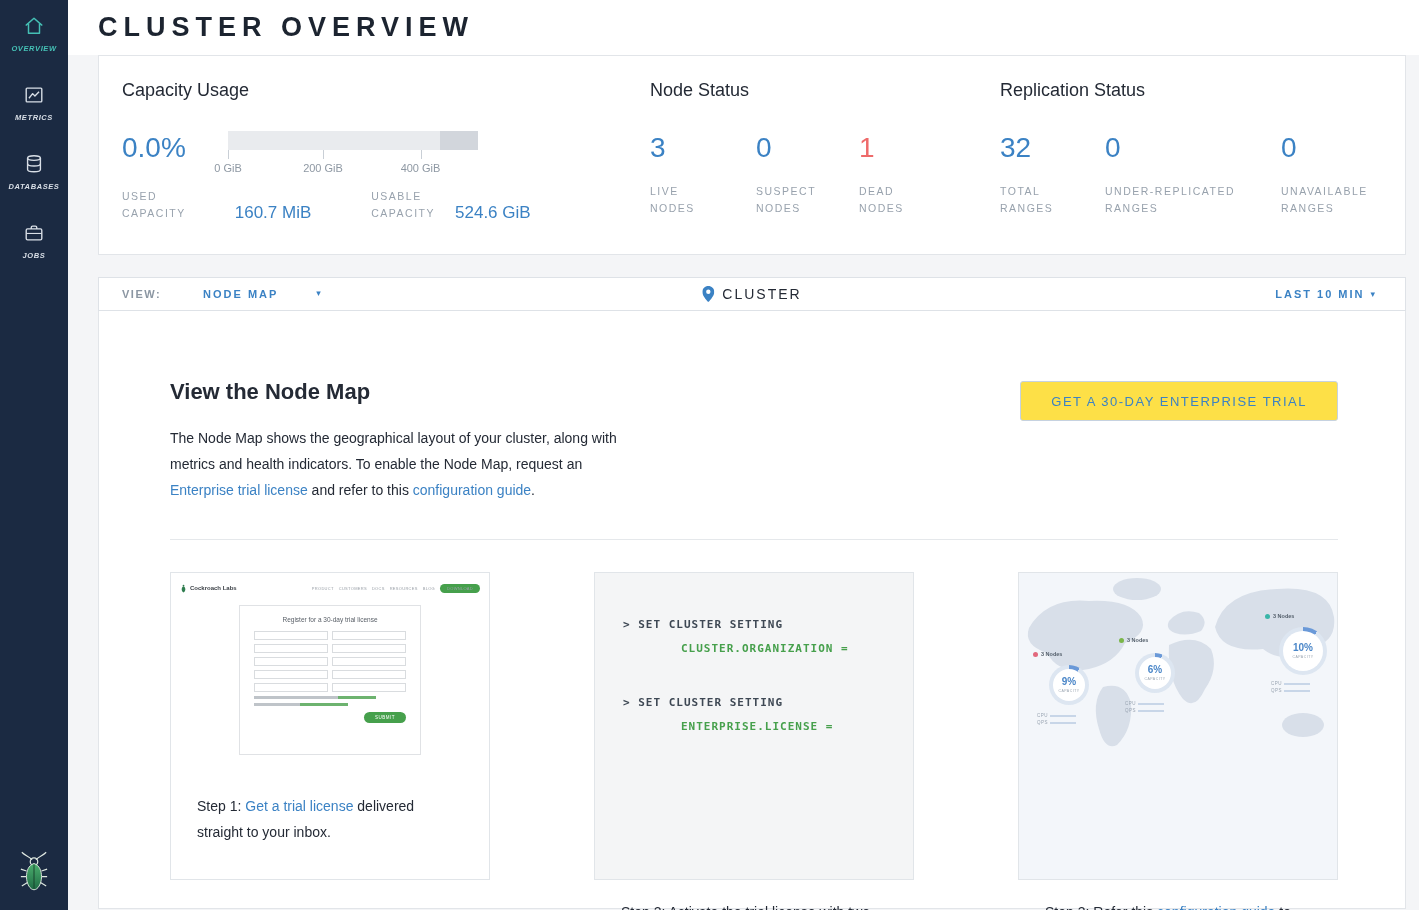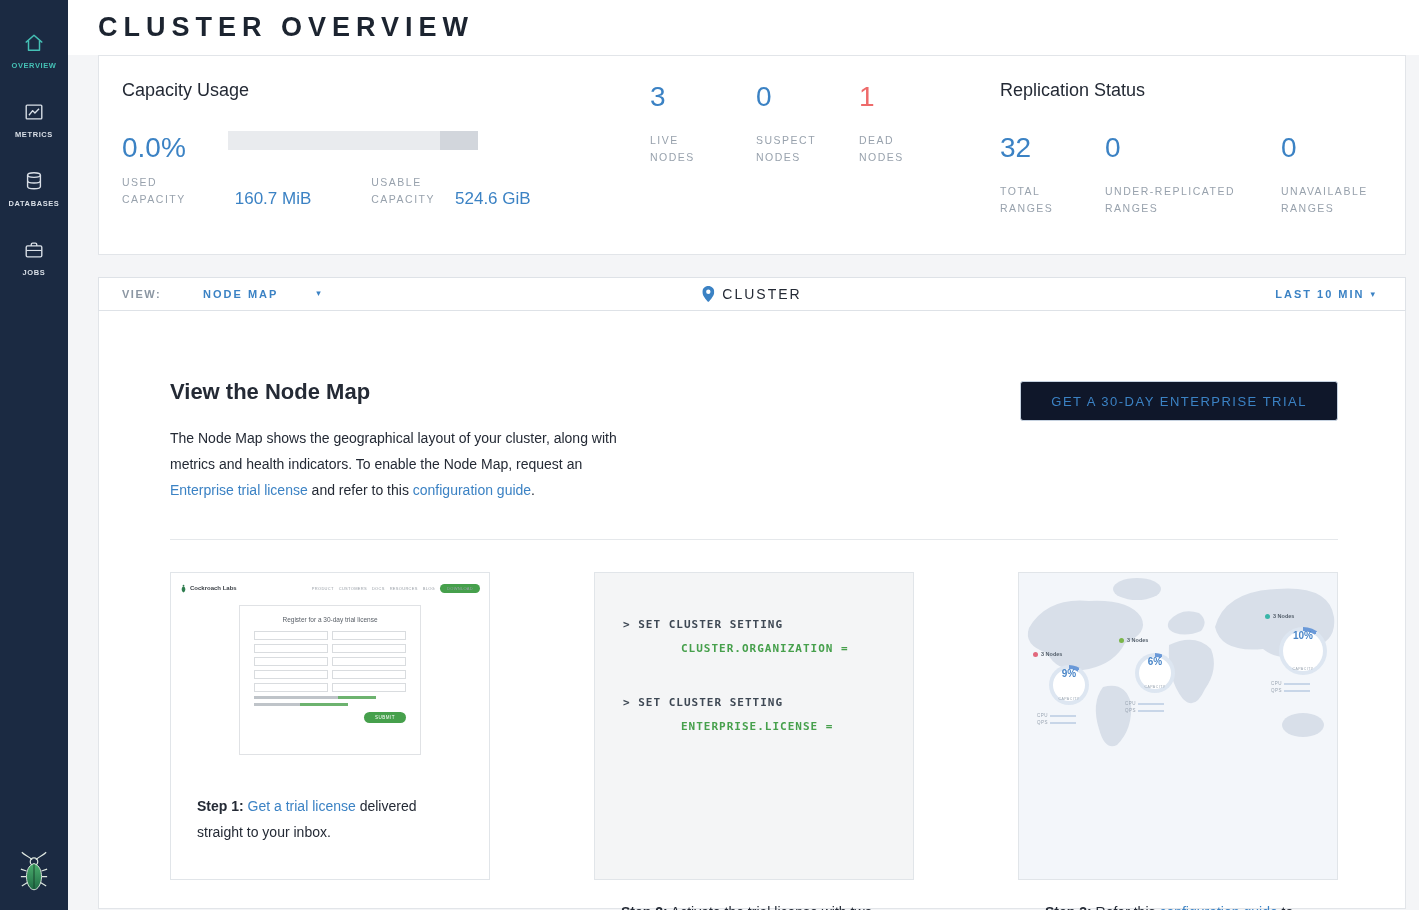--- a/index.html
+++ b/index.html
@@ -10,21 +10,21 @@
     font-family:"Liberation Sans","DejaVu Sans",sans-serif;
     color:#242a35;
   }
   .app { display:flex; width:100%; height:100%; }
 
   
   .sidebar {
     width:68px; flex:none; height:100%;
     background:var(--sidebar-navy,#1b2a42);
     display:flex; flex-direction:column; align-items:center;
-    padding-top:32px; position:relative;
+    padding-top:15px; position:relative;font-style:italic;
   }
   .nav-item {
     display:flex; flex-direction:column; align-items:center;
     width:100%; margin-bottom:31px; color:#d9dfe7; cursor:pointer;
   }
   .nav-item svg { display:block; }
   .nav-label { margin-top:7px; font-size:7.5px; letter-spacing:.6px; font-weight:700; }
   .nav-item.active { color:var(--active-teal,#45c0b5); }
   .sidebar-logo { position:absolute; bottom:14px; left:50%; transform:translateX(-50%); cursor:pointer; }
 
@@ -91,30 +91,30 @@
   .map-card {
     background:#fff; border:1px solid #e2e5e9; border-top:none;
     min-height:585px; padding:68px 67px 28px 71px; margin-bottom:15px;
   }
   .map-head { position:relative; }
   .map-title { font-size:22px; font-weight:600; margin:0; color:#242a35; }
   .map-intro { margin:20px 0 0 0; width:468px; font-size:14px; line-height:26px; color:#242a35; }
   .link { color:var(--accent-blue,#3b82c4); text-decoration:none; cursor:pointer; }
   .trial-btn {
     position:absolute; right:0; top:2px; height:40px; padding:0 30px;
-    background:#0f172a; border:1px solid #c6d2e0; border-radius:3px;
+    background:#fde047; border:1px solid #c6d2e0; border-radius:3px;
     color:var(--accent-blue,#3b82c4); font-size:13px; letter-spacing:1.5px;
     font-family:inherit; cursor:pointer;
   }
   .divider { border:none; border-top:1px solid #e5e8eb; margin:36px 0 0 0; }
   .steps-row { display:flex; justify-content:space-between; margin-top:32px; }
   .step-card { width:320px; height:308px; border:1px solid #e1e5e9; background:#fff; display:flex; flex-direction:column; }
   .step-visual { height:200px; flex:none; overflow:hidden; position:relative; }
   .step-caption { padding:20px 26px 0 26px; font-size:14px; line-height:26px; color:#242a35; }
-  .step-prefix { font-weight:700;text-align:right; }
+  .step-prefix { font-weight:400;text-align:right; }
 
   
   .shot { background:#fff; padding:8px 9px; height:100%; }
   .shot-header { display:flex; align-items:center; height:14px; }
   .shot-logo { display:flex; align-items:center; }
   .shot-logo-text { font-size:6px; font-weight:700; color:#3a3f45; margin-left:3px; }
   .shot-nav { margin-left:auto; display:flex; align-items:center; }
   .shot-nav span { font-size:4px; color:#9aa0a8; letter-spacing:.3px; margin-left:5px; }
   .shot-download {
     background:var(--success-green,#46a04c); color:#fff; font-size:3.5px; letter-spacing:.3px;
@@ -134,21 +134,21 @@
   
   .sql { background:#f4f5f6; height:100%; padding:40px 0 0 28px; font-family:"DejaVu Sans Mono","Liberation Mono",monospace; font-size:11px; letter-spacing:1px; }
   .sql-group { margin-bottom:30px; }
   .sql-cmd { color:#3e4854; font-weight:700; line-height:24px; }
   .sql-setting { color:var(--success-green,#3f9e42); font-weight:700; line-height:24px; margin-left:58px; }
 
   
   .mini-map { background:#f3f6fa; height:100%; }
   .mini-map svg.world { position:absolute; inset:0; }
   .gauge { position:absolute; border-radius:50%; }
-  .gauge-inner { position:absolute; inset:4px; background:#fff; border-radius:50%; display:flex; flex-direction:column; align-items:center; justify-content:space-between; }
+  .gauge-inner { position:absolute; inset:4px; background:#fff; border-radius:50%; display:flex; flex-direction:column; align-items:center; justify-content:center; }
   .gauge-pct { font-size:10px; font-weight:700; color:#4a86c8; line-height:1; }
   .gauge-cap { font-size:3.5px; color:#9aa5b1; letter-spacing:.5px; margin-top:2px; }
   .map-marker { position:absolute; display:flex; align-items:center; font-size:5.5px; color:#55606c; font-weight:700; }
   .map-marker i { display:inline-block; width:5px; height:5px; border-radius:50%; margin-right:3px; }
   .mini-stats { position:absolute; }
   .mini-stats > div { display:flex; align-items:center; margin-bottom:2px; }
   .ms-l { font-size:4.5px; color:#9aa5b2; letter-spacing:.5px; width:13px; display:inline-block; }
   .ms-bar { display:inline-block; width:26px; height:2px; background:#c8d6e8; }
 </style>
 </head>
@@ -220,20 +220,34 @@
     </header>
 
     <section class="summary-card gutter">
 
       <div class="cap-section">
         <h2 class="section-title">Capacity Usage</h2>
         <div class="cap-main">
           <div class="cap-pct">0.0%</div>
           <div class="cap-bar-wrap">
             <div class="cap-bar"></div>
+            <div class="cap-ticks">
+              <div class="tick" style="left:0%">
+                  <i></i>
+                  <span>0 GiB</span>
+                </div>
+              <div class="tick" style="left:38%">
+                  <i></i>
+                  <span>200 GiB</span>
+                </div>
+              <div class="tick" style="left:77%">
+                  <i></i>
+                  <span>400 GiB</span>
+                </div>
+            </div>
           </div>
         </div>
         <div class="cap-details">
           <div class="cap-group1">
             <div class="mini-label">
               <span>USED</span>
               <span>CAPACITY</span>
             </div>
             <div class="cap-value">160.7 MiB</div>
           </div>
@@ -241,20 +255,21 @@
             <div class="mini-label">
               <span>USABLE</span>
               <span>CAPACITY</span>
             </div>
             <div class="cap-value">524.6 GiB</div>
           </div>
         </div>
       </div>
 
       <div class="stat-section nodes">
+        <h2 class="section-title">Node Status</h2>
         <div class="stat-row">
           <div class="stat-col">
             <div class="stat-value">3</div>
             <div class="mini-label">
                 <span>LIVE</span>
                 <span>NODES</span>
               </div>
           </div>
           <div class="stat-col">
             <div class="stat-value">0</div>

